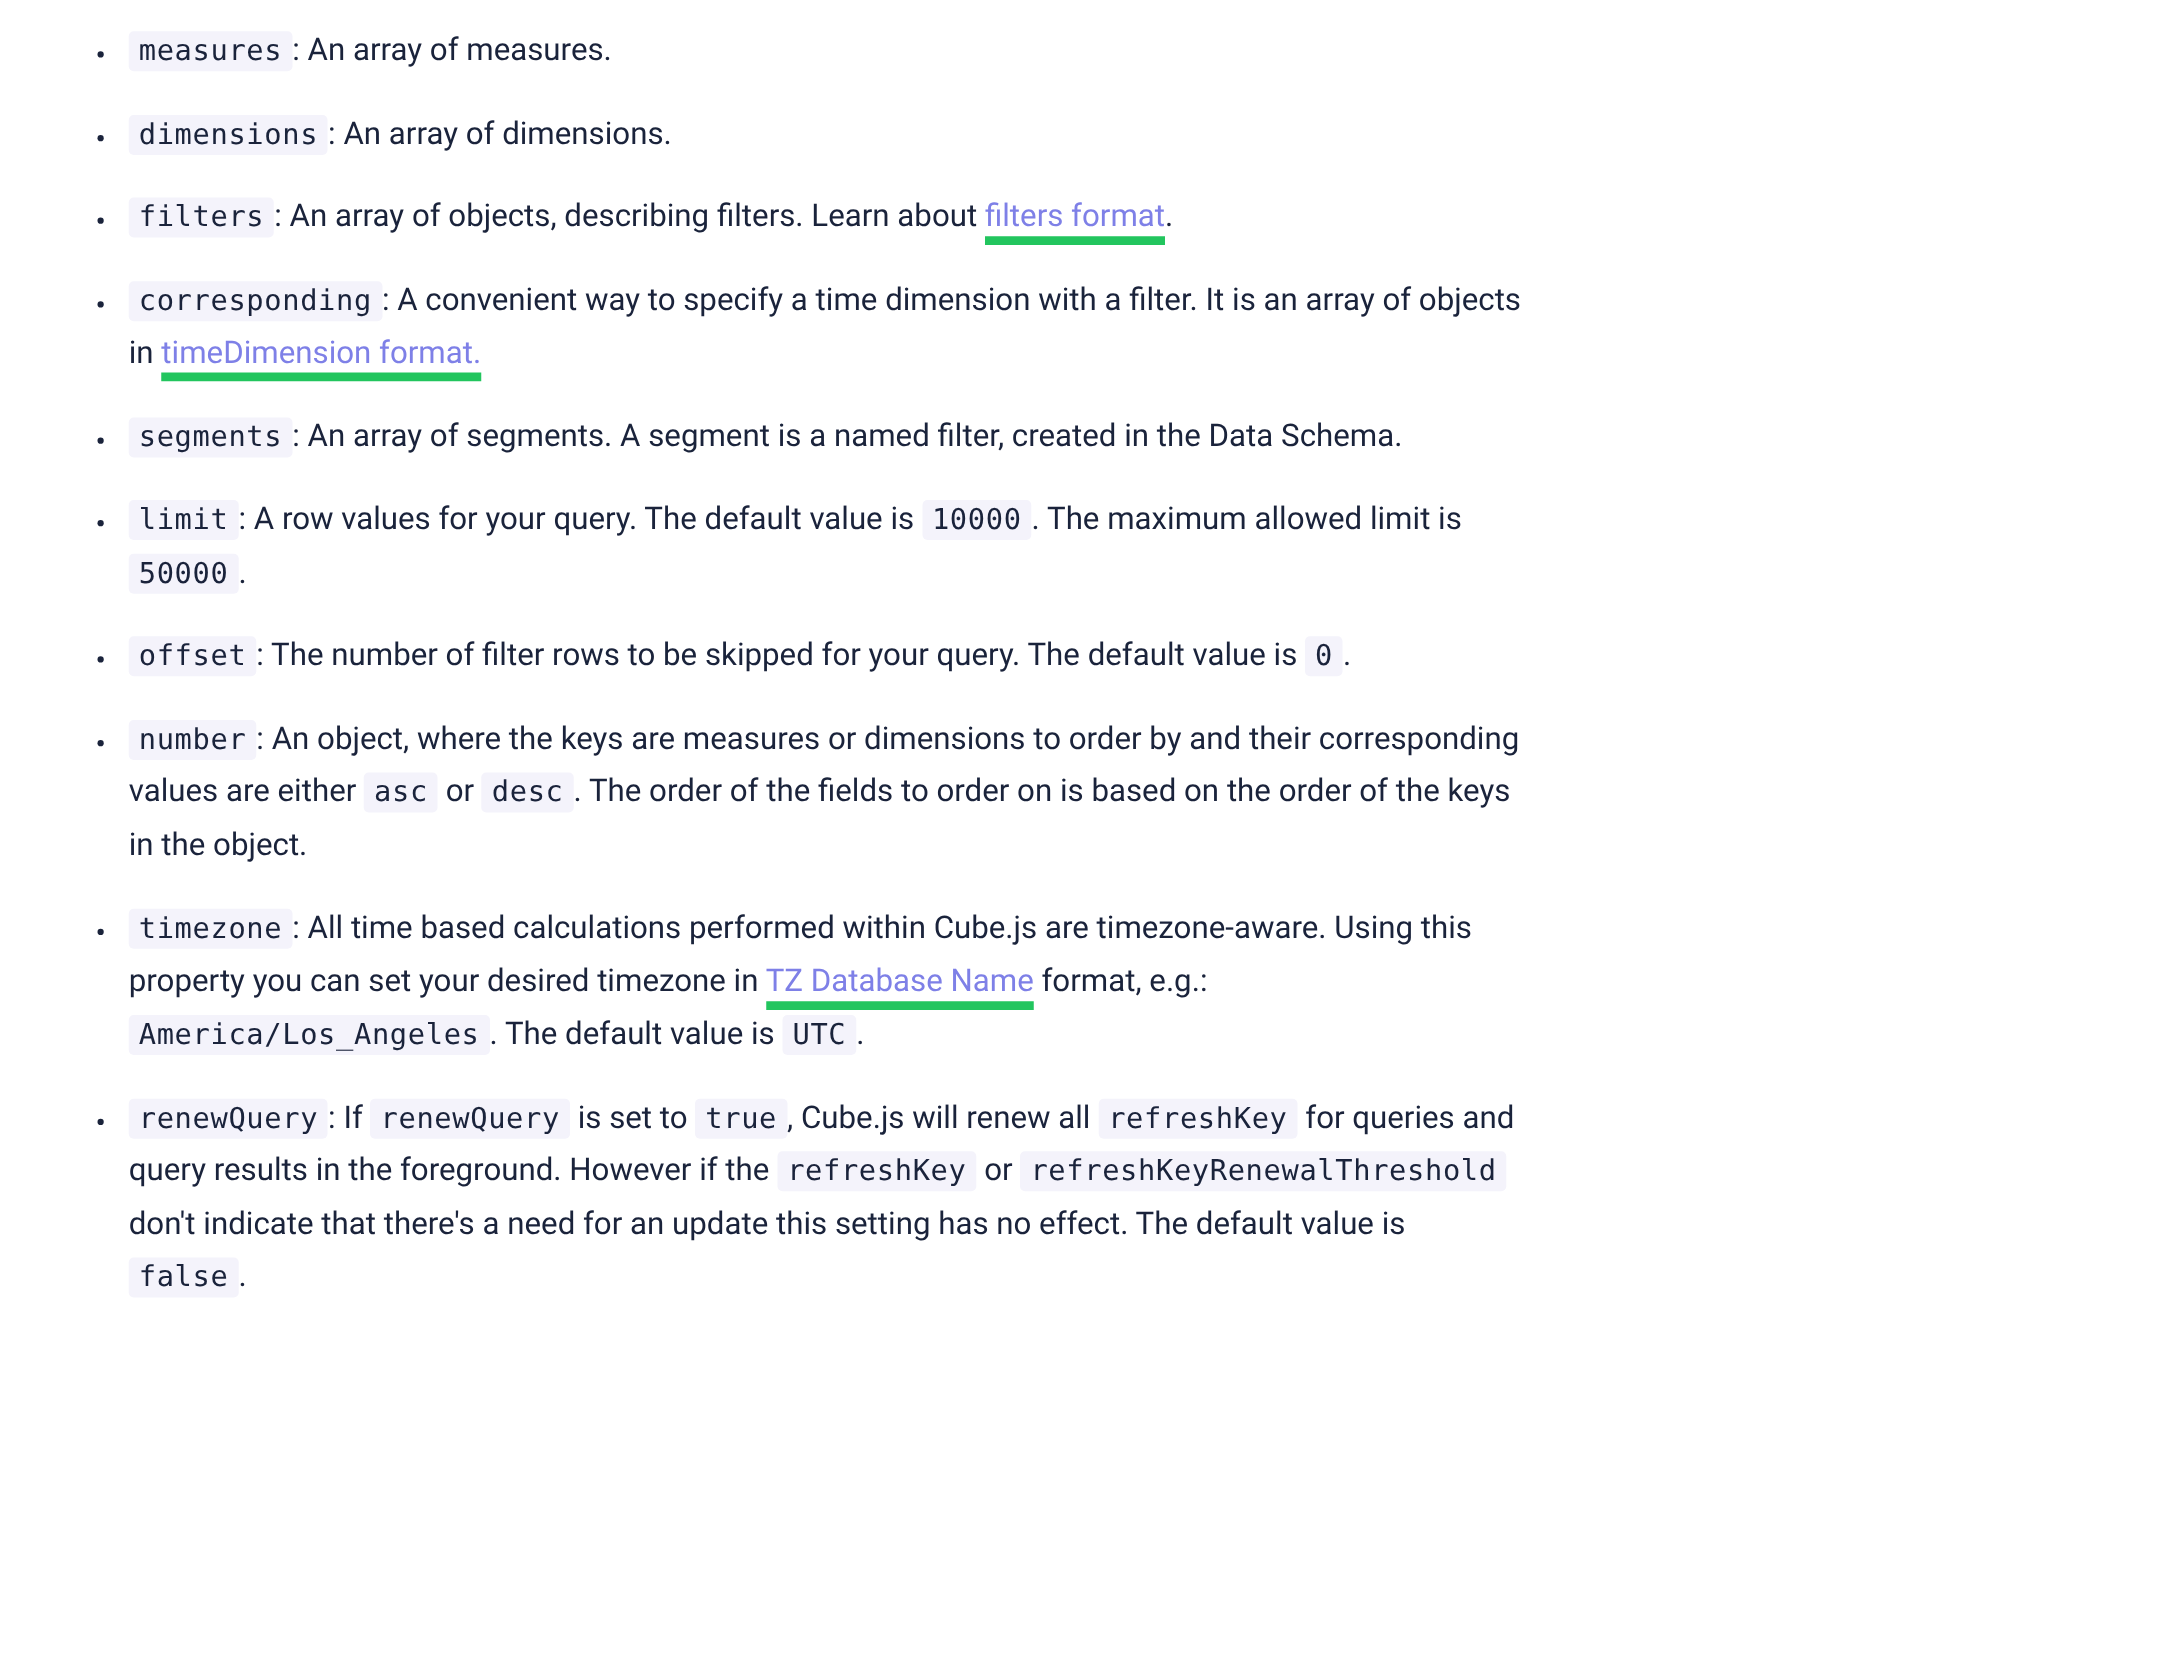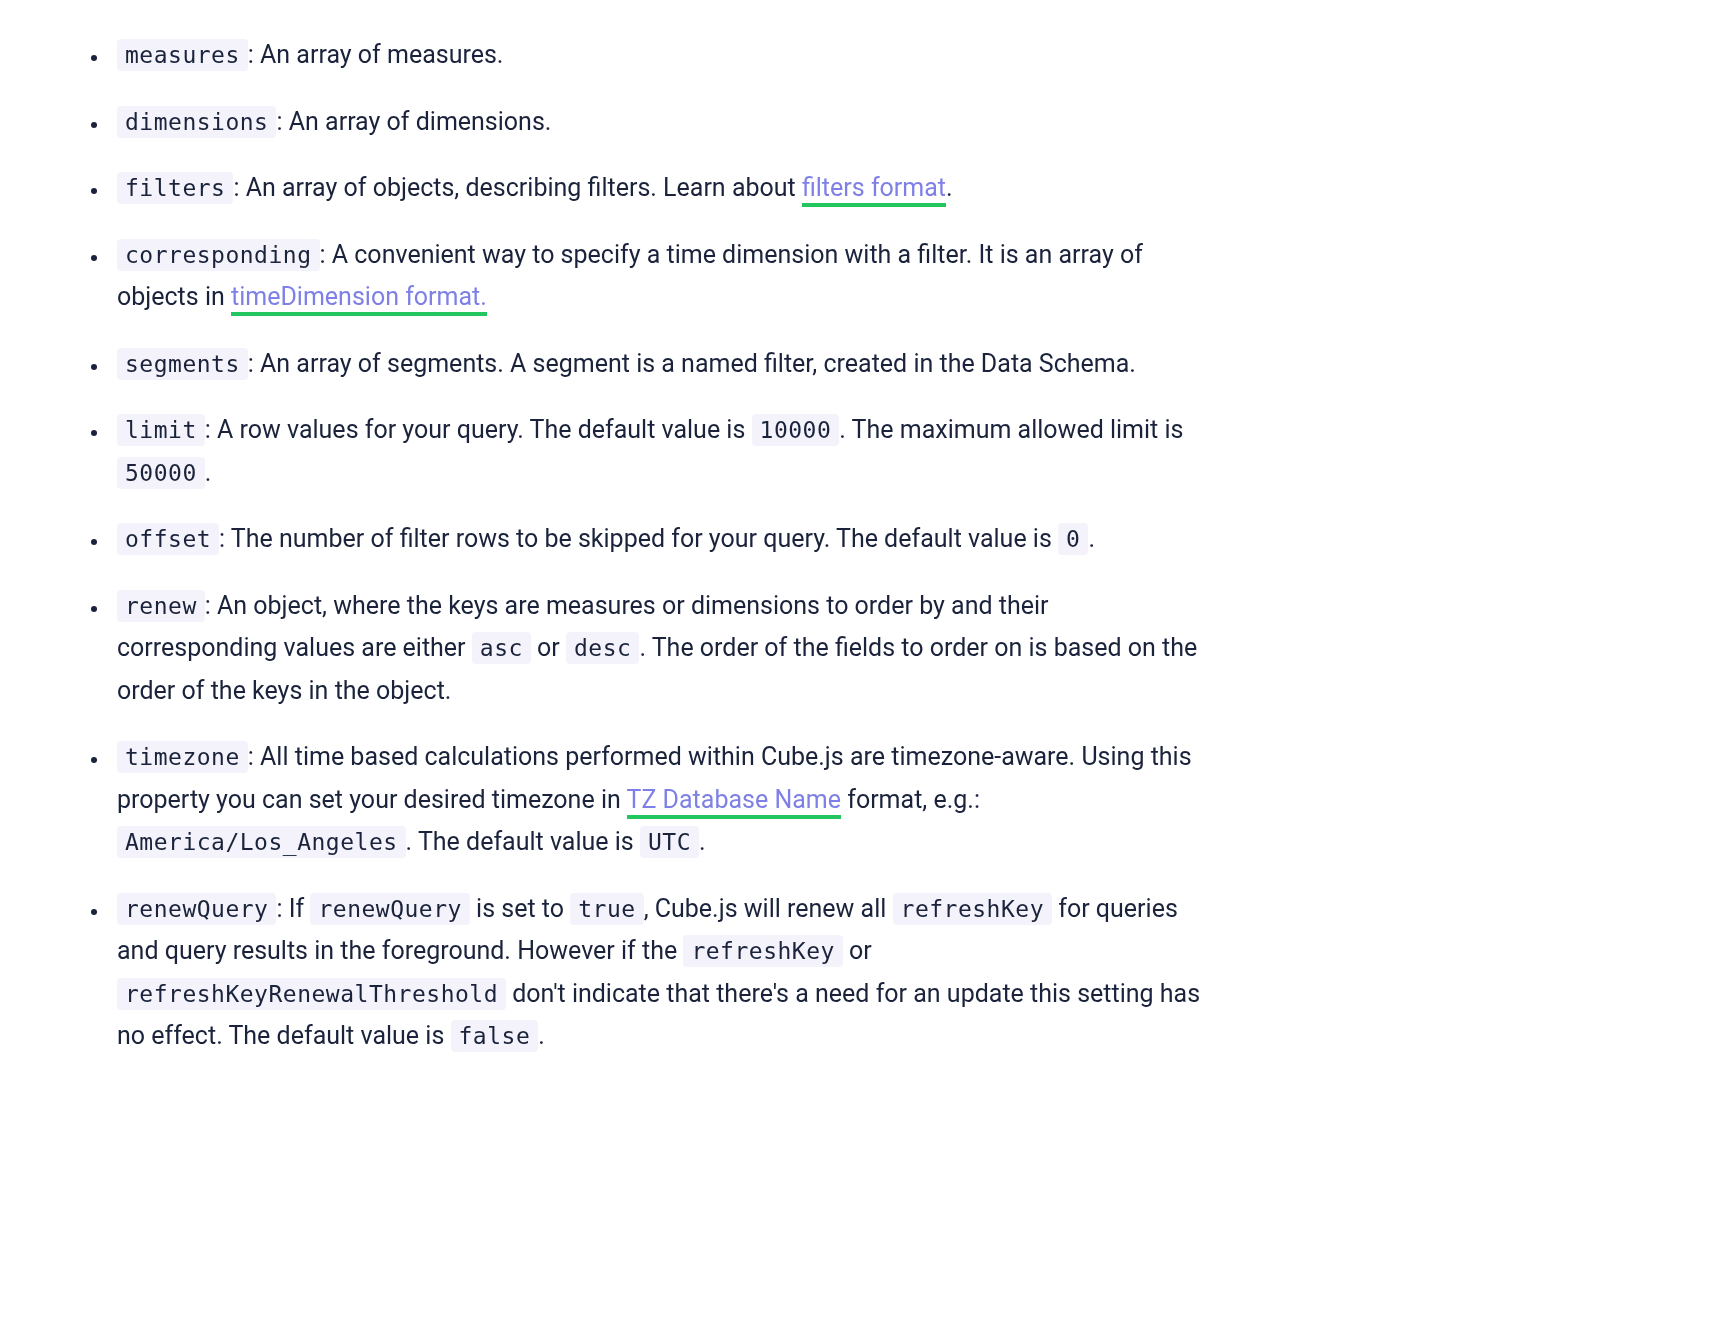--- a/index.html
+++ b/index.html
@@ -9,40 +9,40 @@
       font-family: -apple-system, BlinkMacSystemFont, "Segoe UI", Roboto, Helvetica, Arial, sans-serif;
       font-size: 25px;
       line-height: 1.7;
       color: #1a233b;
       background: #ffffff;
       max-width: 1260px;
     }
     ul.doc-list {
       list-style: disc;
       padding-left: 55px;
-      margin: 14px;
+      margin: 0;
     }
     ul.doc-list > li {
       margin-bottom: 24px;
       padding-left: 8px;
     }
     ul.doc-list > li::marker { color:#1a233b; font-size:18px; }
     code {
       font-family: ui-monospace, SFMono-Regular, "SF Mono", Menlo, Consolas, monospace;
       background: #f4f3fb;
       padding: 3px 8px;
       border-radius: 4px;
       font-size: 23px;
       letter-spacing: 0.5px;
       color: #1a233b;
     }
     a {
       color: #7e80e7;
       text-decoration: none;
-      border-bottom: 4px solid #22c55e;
+      border-bottom: 7px solid #22c55e;
       padding-bottom: 1px;
     }
   </style>
 </head>
 <body>
 
 <ul class="doc-list">
   <li>
     <code>measures</code><span>: An array of measures.</span>
   </li>
@@ -58,21 +58,21 @@
   <li>
     <code>segments</code><span>: An array of segments. A segment is a named filter, created in the Data Schema.</span>
   </li>
   <li>
     <code>limit</code><span>: A row values for your query. The default value is </span><code>10000</code><span>. The maximum allowed limit is </span><code>50000</code><span>.</span>
   </li>
   <li>
     <code>offset</code><span>: The number of filter rows to be skipped for your query. The default value is </span><code>0</code><span>.</span>
   </li>
   <li>
-    <code>renew</code><span>: An object, where the keys are measures or dimensions to order by and their corresponding values are either </span><code>asc</code><span> or </span><code>desc</code><span>. The order of the fields to order on is based on the order of the keys in the object.</span>
+    <code>number</code><span>: An object, where the keys are measures or dimensions to order by and their corresponding values are either </span><code>asc</code><span> or </span><code>desc</code><span>. The order of the fields to order on is based on the order of the keys in the object.</span>
   </li>
   <li>
     <code>timezone</code><span>: All time based calculations performed within Cube.js are timezone-aware. Using this property you can set your desired timezone in </span><a href="#">TZ Database Name</a><span> format, e.g.: </span><code>America/Los_Angeles</code><span>. The default value is </span><code>UTC</code><span>.</span>
   </li>
   <li>
     <code>renewQuery</code><span>: If </span><code>renewQuery</code><span> is set to </span><code>true</code><span>, Cube.js will renew all </span><code>refreshKey</code><span> for queries and query results in the foreground. However if the </span><code>refreshKey</code><span> or </span><code>refreshKeyRenewalThreshold</code><span> don't indicate that there's a need for an update this setting has no effect. The default value is </span><code>false</code><span>.</span>
   </li>
 </ul>
 
 </body></html>

